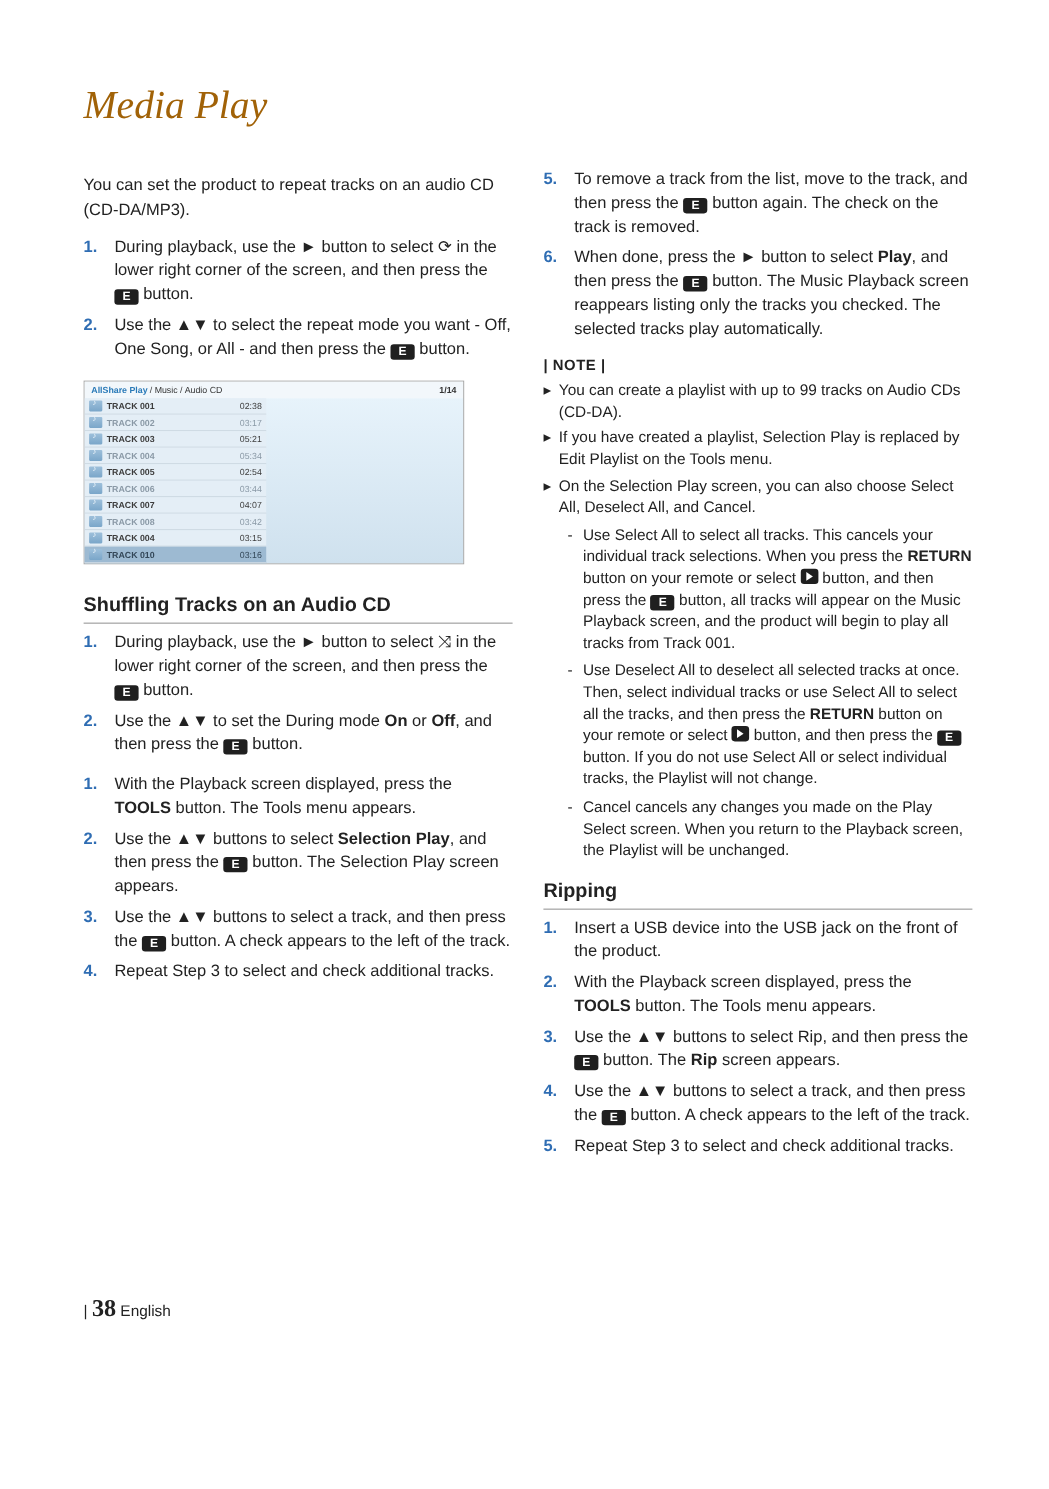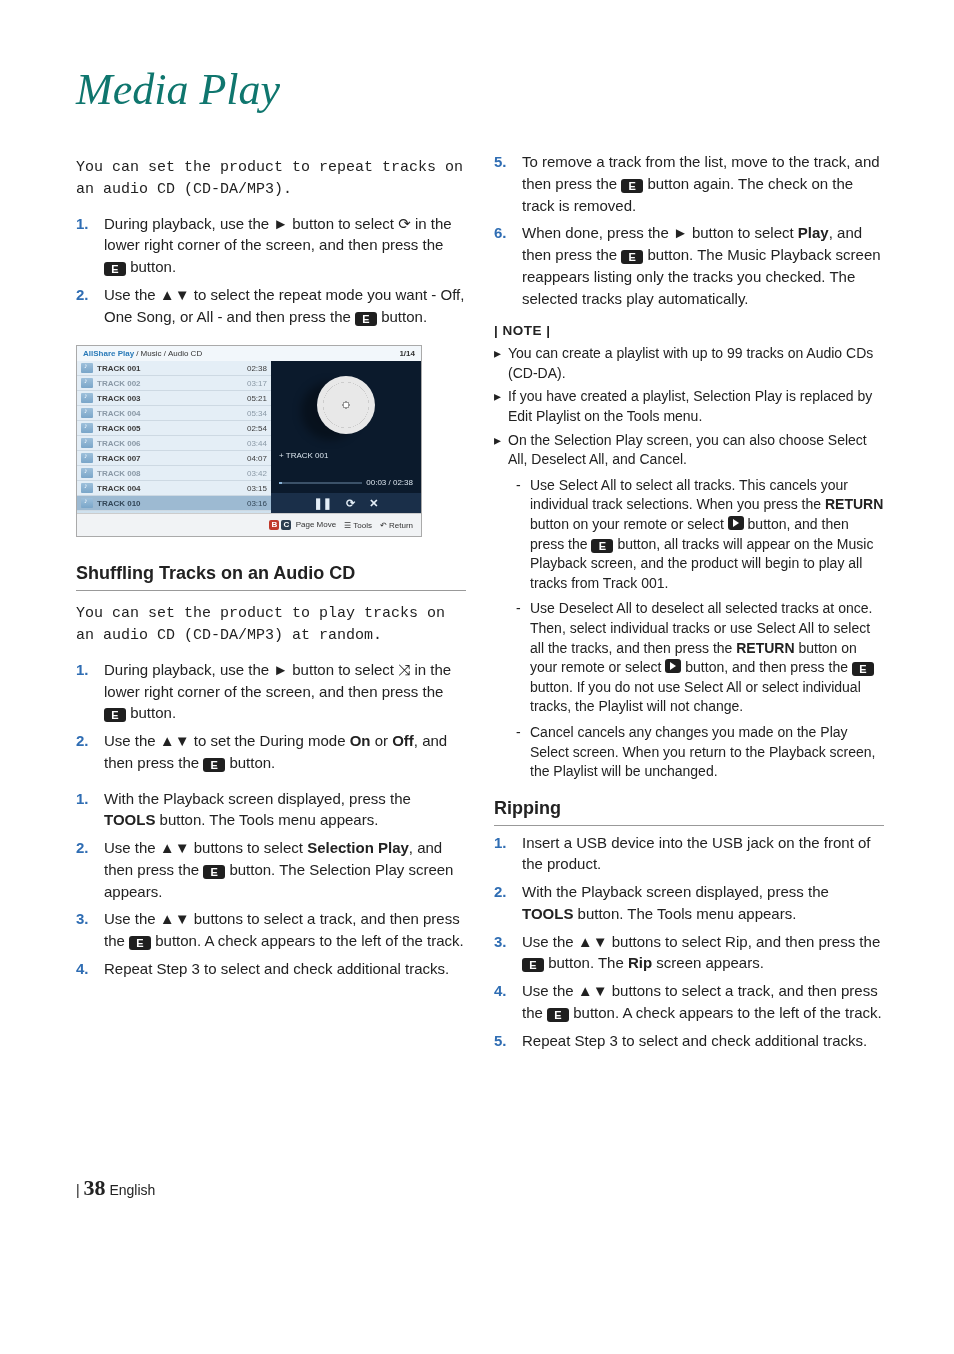--- a/index.html
+++ b/index.html
@@ -10,24 +10,24 @@
     color: #222;
     width: 954px;
   }
   .page {
     padding: 60px 70px 40px 76px;
     box-sizing: border-box;
     width: 954px;
   }
   .title-italic {
     font-style: italic;
-    font-size: 44px;
+    font-size: 36px;
     font-weight: 400;
-    margin: 4px 0 30px 0;
-    color: #0f766e;
+    margin: 14px 0 30px 0;
+    color: #a16207;
     font-family: Georgia, 'Times New Roman', serif;
   }
   .two-col {
     display: flex;
     gap: 28px;
   }
   .col {
     flex: 1;
     min-width: 0;
   }
@@ -35,21 +35,20 @@
     font-weight: bold;
     font-size: 18px;
     margin: 10px 0 4px 0;
     padding-bottom: 6px;
     border-bottom: 1px solid #999;
   }
   .lead {
     font-size: 15px;
     line-height: 1.45;
     margin: 12px 0;
-    font-family: Liberation Mono, monospace;
   }
   ol.steps {
     list-style: none;
     padding: 0;
     margin: 0 0 14px 0;
   }
   ol.steps > li {
     display: flex;
     font-size: 15px;
     line-height: 1.45;
@@ -138,21 +137,21 @@
     width: 344px;
     border: 1px solid #aaa;
     background: #fff;
     font-size: 10px;
   }
   .fig-inner {
     display: flex;
     background: linear-gradient(#e7f3fb,#cfe1ee);
   }
   .fig-left {
-    width: 194px;
+    width: 165px;
     display: flex;
     flex-direction: column;
   }
   .fig-bread {
     display: flex;
     justify-content: space-between;
     align-items: flex-end;
     padding: 3px 6px;
     font-size: 8px;
     color: #333;
@@ -339,47 +338,24 @@
                 <span class="ticon"></span>
                 <span class="tname">TRACK 004</span>
                 <span class="tdur">03:15</span>
               </div>
               <div class="track-row alt sel">
                 <span class="ticon"></span>
                 <span class="tname">TRACK 010</span>
                 <span class="tdur">03:16</span>
               </div>
             </div>
-          <div class="fig-right">
-            <div class="fig-art">
-                <div class="disc"></div>
-              </div>
-            <div class="fig-now">+ TRACK 001</div>
-            <div class="fig-progress">
-              <div class="fig-bar">
-                  <div class="fill"></div>
-                </div>
-              <div class="fig-time">00:03 / 02:38</div>
-            </div>
-            <div class="fig-ctrls">
-              <span>❚❚</span>
-              <span>⟳</span>
-              <span>✕</span>
-            </div>
-          </div>
-        </div>
-        <div class="fig-footer">
-          <span><span class="key kb">B</span><span class="key kc">C</span> <span>Page Move</span></span>
-          <span>☰ <span>Tools</span></span>
-          <span>↶ <span>Return</span></span>
         </div>
       </div>
 
       <div class="section-heading">Shuffling Tracks on an Audio CD</div>
-      <div class="lead">You can set the product to play tracks on an audio CD (CD-DA/MP3) at random.</div>
       <ol class="steps">
         <li>
           <span class="num">1.</span>
           <span class="body">
             <span>During playback, use the ► button to select </span>
             <span>⤨</span>
             <span> in the lower right corner of the screen, and then press the </span>
             <span class="icon-enter">E</span>
             <span> button.</span>
           </span>

